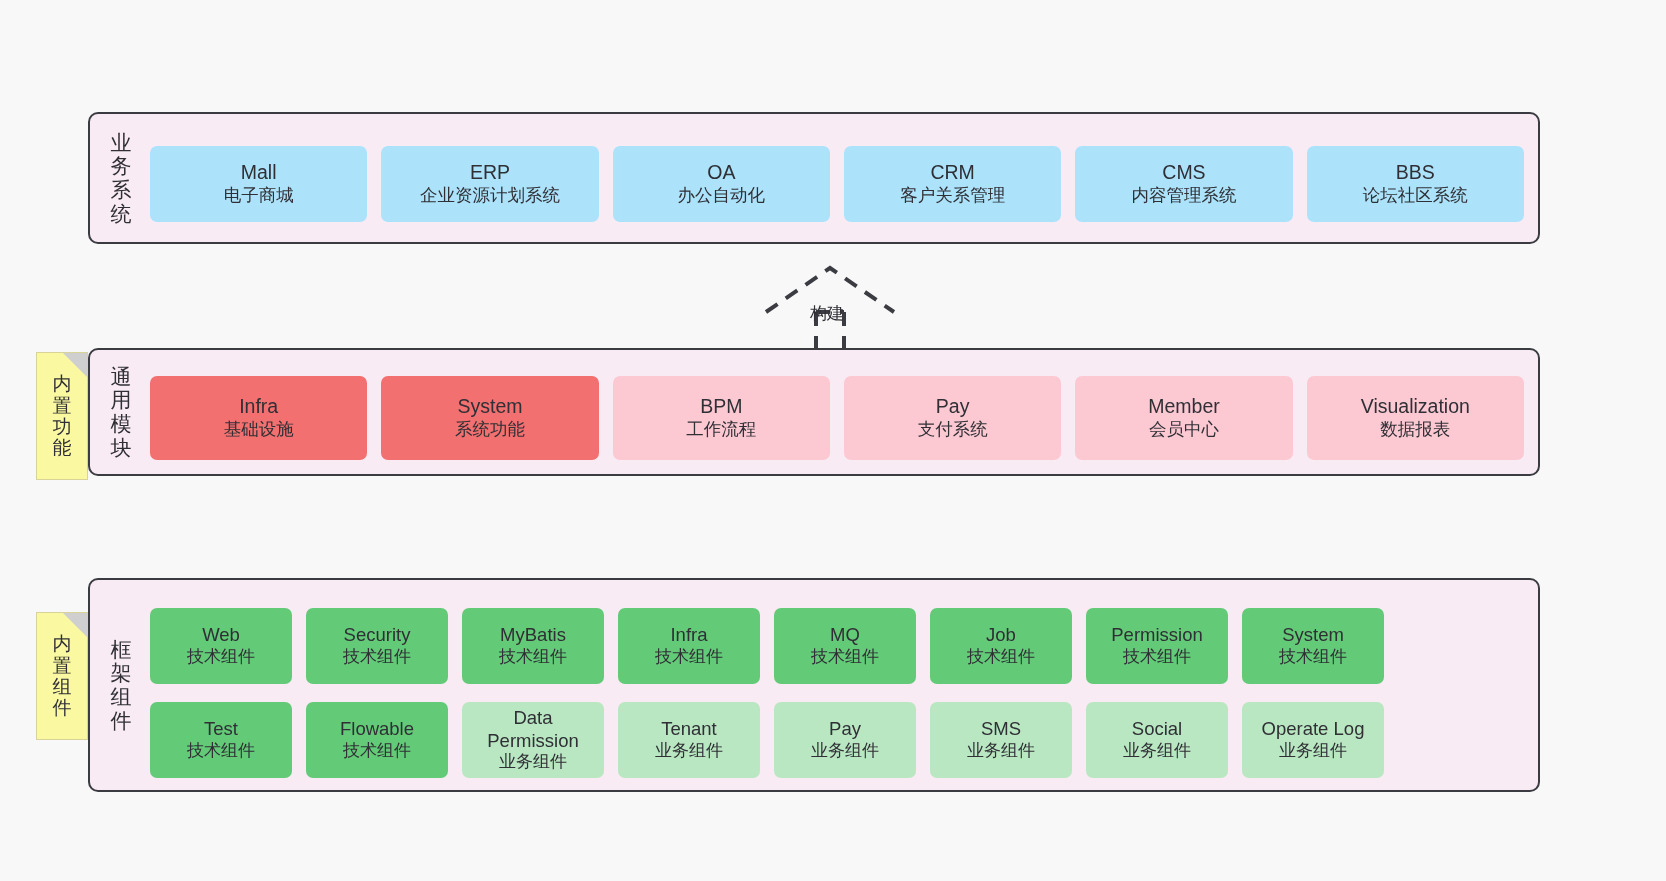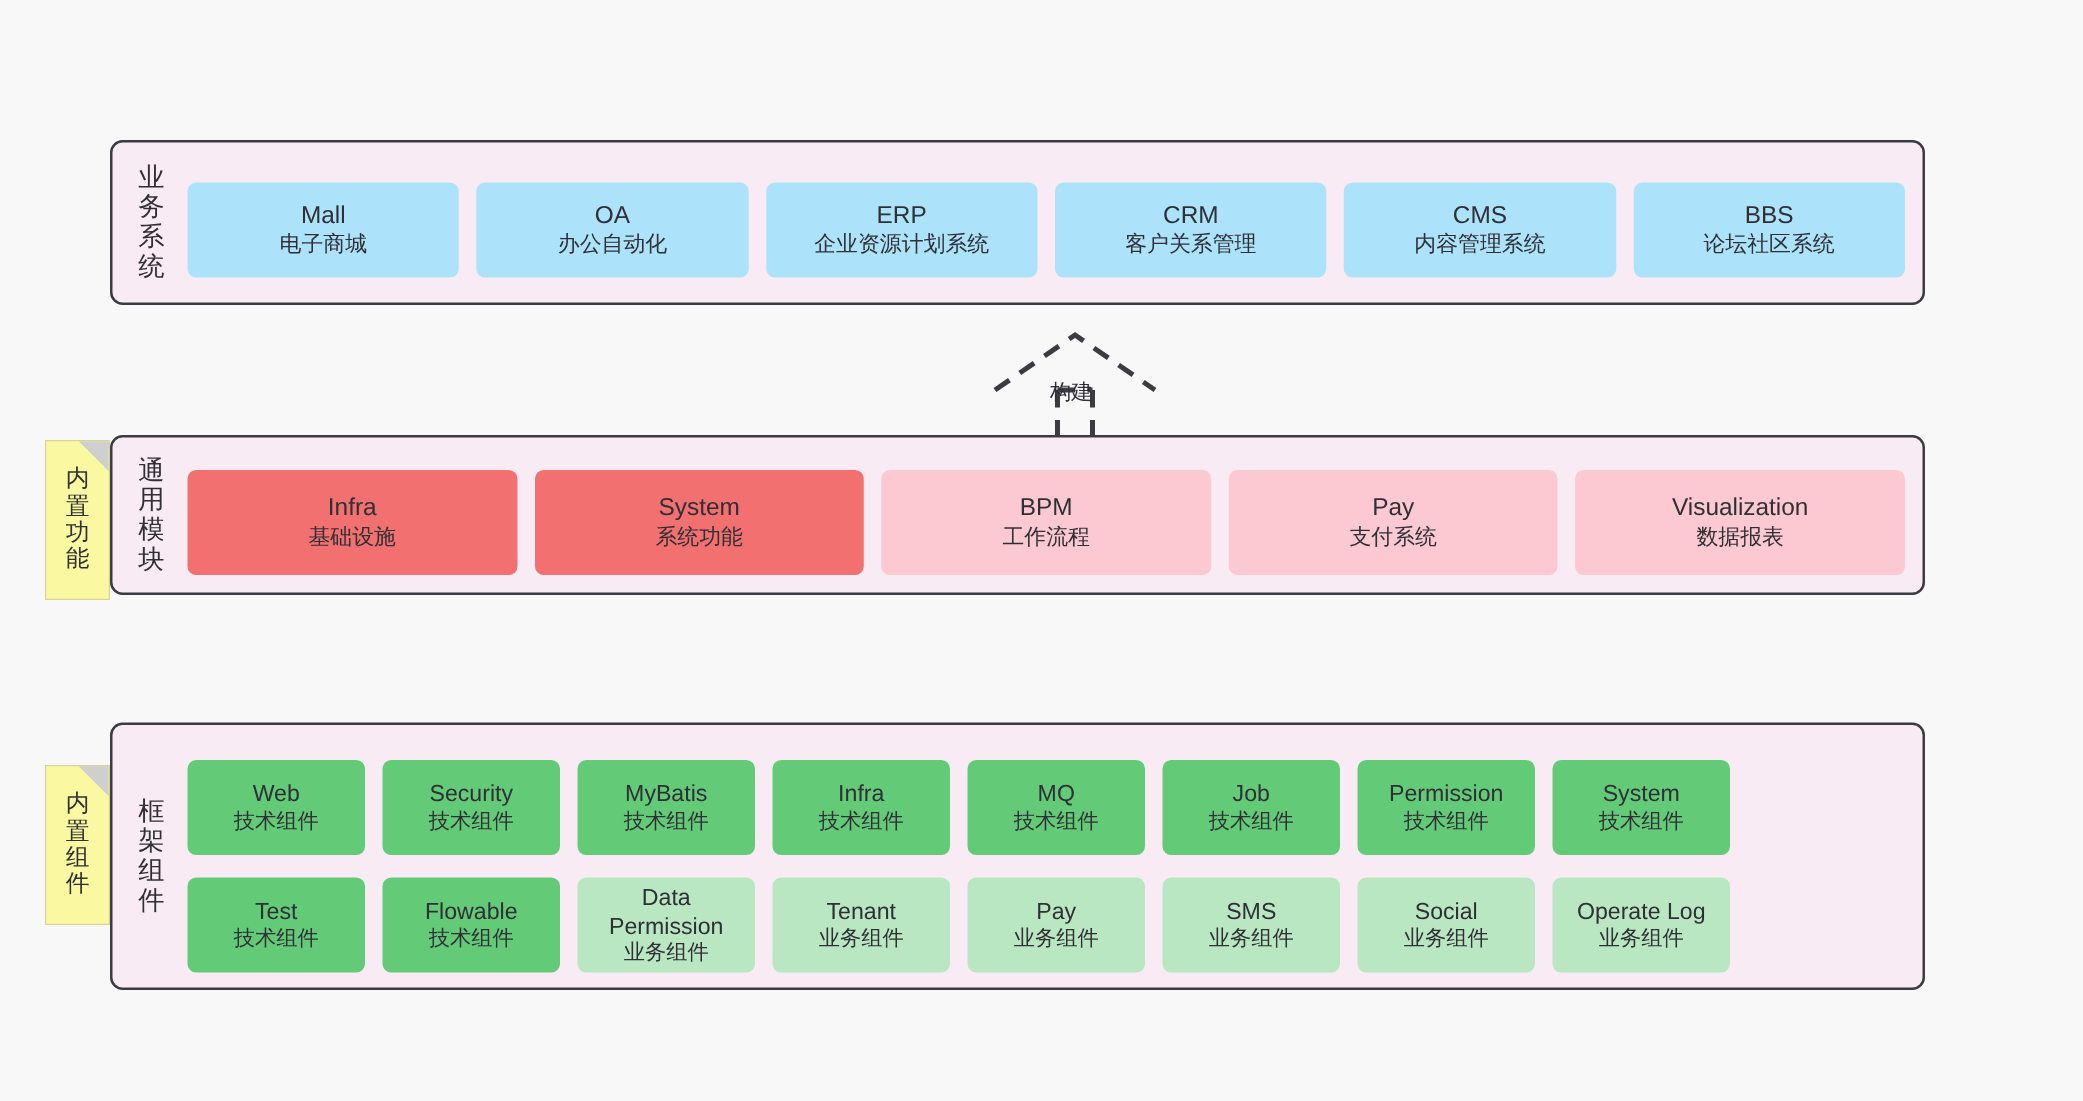--- a/index.html
+++ b/index.html
@@ -149,43 +149,43 @@
         <span>务</span>
         <span>系</span>
         <span>统</span>
       </div>
     <div class="cards">
       <div class="card card-biz">
         <div class="en">Mall</div>
         <div class="cn">电子商城</div>
       </div>
       <div class="card card-biz">
+        <div class="en">ERP</div>
+        <div class="cn">企业资源计划系统</div>
+      </div>
+      <div class="card card-biz">
         <div class="en">OA</div>
         <div class="cn">办公自动化</div>
       </div>
       <div class="card card-biz">
-        <div class="en">ERP</div>
-        <div class="cn">企业资源计划系统</div>
-      </div>
-      <div class="card card-biz">
         <div class="en">CRM</div>
         <div class="cn">客户关系管理</div>
       </div>
       <div class="card card-biz">
         <div class="en">CMS</div>
         <div class="cn">内容管理系统</div>
       </div>
       <div class="card card-biz">
         <div class="en">BBS</div>
         <div class="cn">论坛社区系统</div>
       </div>
     </div>
   </div>
 
-  <div class="arrow" id="arrow-build" style="left:780px; top:260px;">
+  <div class="arrow" id="arrow-build" style="left:750px; top:260px;">
     <svg width="160" height="92" viewBox="0 0 160 92">
       <polyline points="16,52 80,8 144,52" fill="none" stroke="#3b3b42" stroke-width="4" stroke-dasharray="14,10" stroke-linecap="butt"></polyline>
       <line x1="66" y1="52" x2="94" y2="52" stroke="#3b3b42" stroke-width="4" stroke-dasharray="14,10"></line>
       <line x1="66" y1="52" x2="66" y2="90" stroke="#3b3b42" stroke-width="4" stroke-dasharray="14,10"></line>
       <line x1="94" y1="52" x2="94" y2="90" stroke="#3b3b42" stroke-width="4" stroke-dasharray="14,10"></line>
       <line x1="66" y1="90" x2="94" y2="90" stroke="#3b3b42" stroke-width="4" stroke-dasharray="14,10"></line>
     </svg>
     <div class="arrow-label" style="left:60px; top:42px;">构建</div>
   </div>
 
@@ -217,20 +217,24 @@
       </div>
       <div class="card card-mod soft">
         <div class="en">BPM</div>
         <div class="cn">工作流程</div>
       </div>
       <div class="card card-mod soft">
         <div class="en">Pay</div>
         <div class="cn">支付系统</div>
       </div>
       <div class="card card-mod soft">
+        <div class="en">Member</div>
+        <div class="cn">会员中心</div>
+      </div>
+      <div class="card card-mod soft">
         <div class="en">Visualization</div>
         <div class="cn">数据报表</div>
       </div>
     </div>
   </div>
 
 
   <div class="note" id="note-builtin-component" style="left:36px; top:612px; width:52px; height:128px;">
     <div class="note-fold"></div>
     <div class="note-text">

